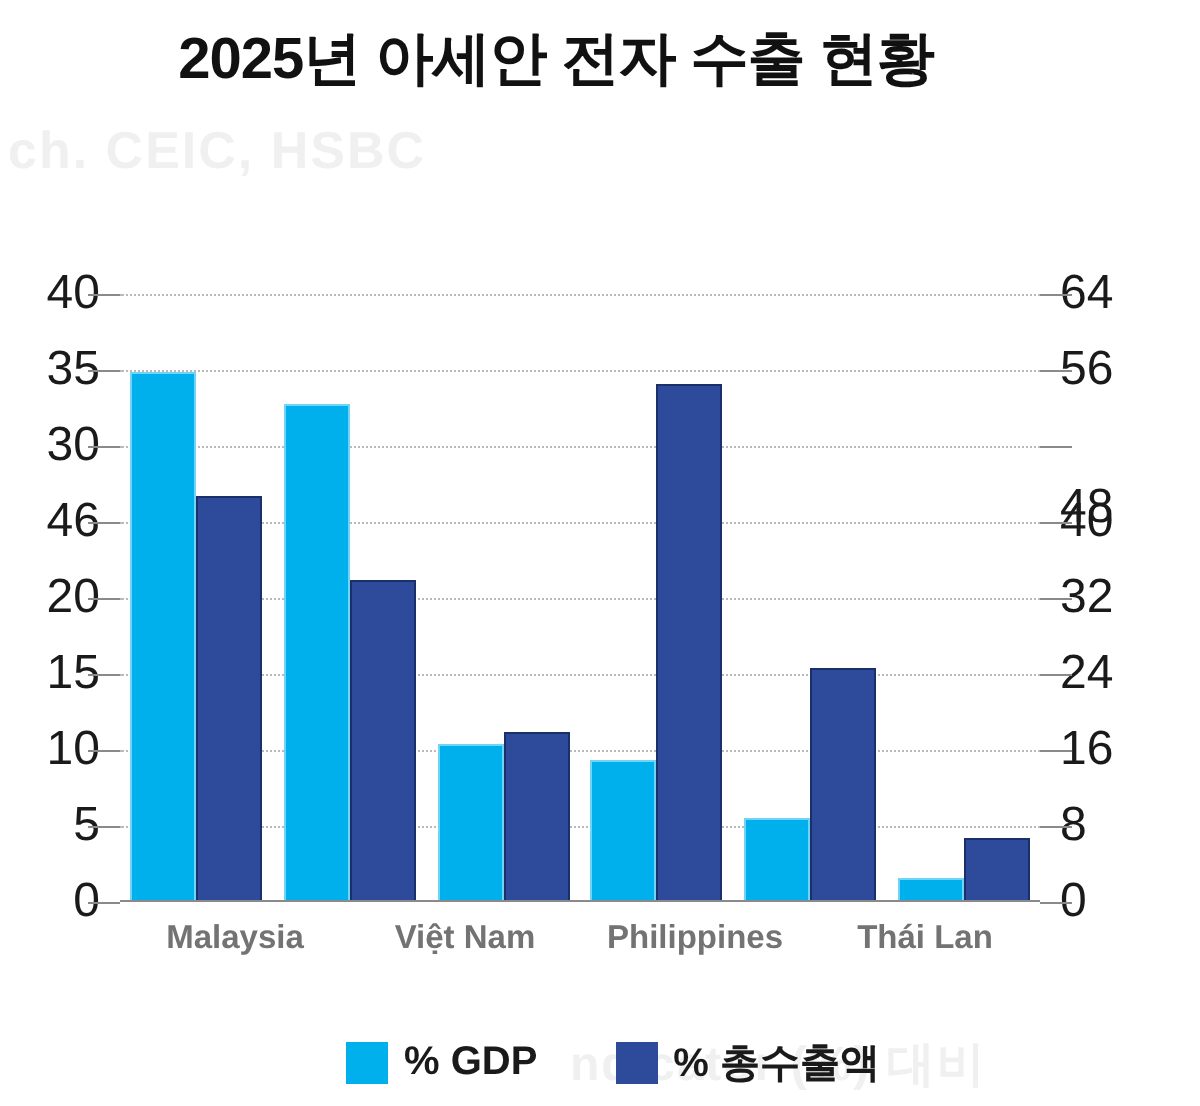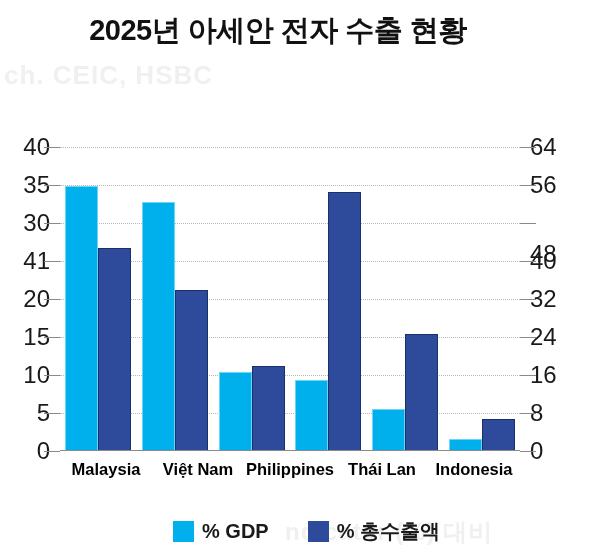--- a/index.html
+++ b/index.html
@@ -79,21 +79,21 @@
   }
   .bar.gdp{background:#00b0ec;border:1px solid #6fd4f5;}
   .bar.exp{background:#2e4b9b;border:1px solid #1b2f6b;}
 
   .xlabels{
     position:absolute;left:60px;top:340px;width:460px;
     display:flex;
   }
   .xlabel{
     flex:1 1 0;text-align:center;
-    font-size:16.5px;font-weight:700;color:#000000;
+    font-size:16.5px;font-weight:700;color:#737373;
     white-space:nowrap;
   }
 
   .legend{
     position:absolute;left:0;top:518px;width:600px;
     display:flex;justify-content:center;align-items:center;gap:26px;
   }
   .legend-item{display:flex;align-items:center;gap:8px;padding-left:13px;}
   .swatch{width:21px;height:21px;display:inline-block;}
   .swatch.gdp{background:#00b0ec;}
@@ -126,21 +126,21 @@
         <div class="ytick left" style="top: 292px;">0</div>
         <div class="tick-dash" style="top: 304px; left: -16px;"></div>
         <div class="ytick left" style="top: 254px;">5</div>
         <div class="tick-dash" style="top: 266px; left: -16px;"></div>
         <div class="ytick left" style="top: 216px;">10</div>
         <div class="tick-dash" style="top: 228px; left: -16px;"></div>
         <div class="ytick left" style="top: 178px;">15</div>
         <div class="tick-dash" style="top: 190px; left: -16px;"></div>
         <div class="ytick left" style="top: 140px; margin-left: 27px;">20</div>
         <div class="tick-dash" style="top: 152px; left: -16px;"></div>
-        <div class="ytick left" style="top: 102px;">41</div>
+        <div class="ytick left" style="top: 102px;">46</div>
         <div class="tick-dash" style="top: 114px; left: -16px;"></div>
         <div class="ytick left" style="top: 64px;">30</div>
         <div class="tick-dash" style="top: 76px; left: -16px;"></div>
         <div class="ytick left" style="top: 26px;">35</div>
         <div class="tick-dash" style="top: 38px; left: -16px;"></div>
         <div class="ytick left" style="top: -12px;">40</div>
         <div class="tick-dash" style="top: 0px; left: -16px;"></div>
       </div>
     <div id="yticks-right">
         <div class="ytick right" style="top: 292px;">0</div>
@@ -188,21 +188,20 @@
           <div class="bar exp" title="Indonesia % 총수출액: 6.8" style="height: 32.3px;"></div>
         </div>
       </div>
     <div class="baseline"></div>
   </div>
   <div class="xlabels" id="xlabels">
       <div class="xlabel">Malaysia</div>
       <div class="xlabel">Việt Nam</div>
       <div class="xlabel">Philippines</div>
       <div class="xlabel">Thái Lan</div>
-      <div class="xlabel">Indonesia</div>
     </div>
 </div>
 
 <div class="legend" id="legend">
     <div class="legend-item">
       <span class="swatch gdp"></span>
       <span class="legend-label">% GDP</span>
     </div>
     <div class="legend-item">
       <span class="swatch exp"></span>

